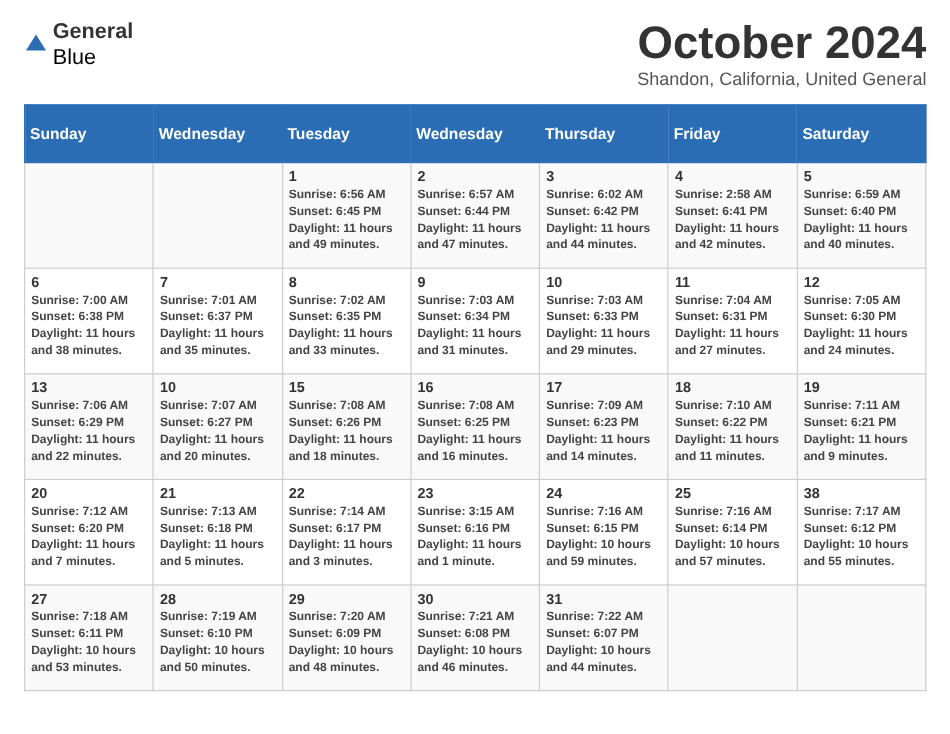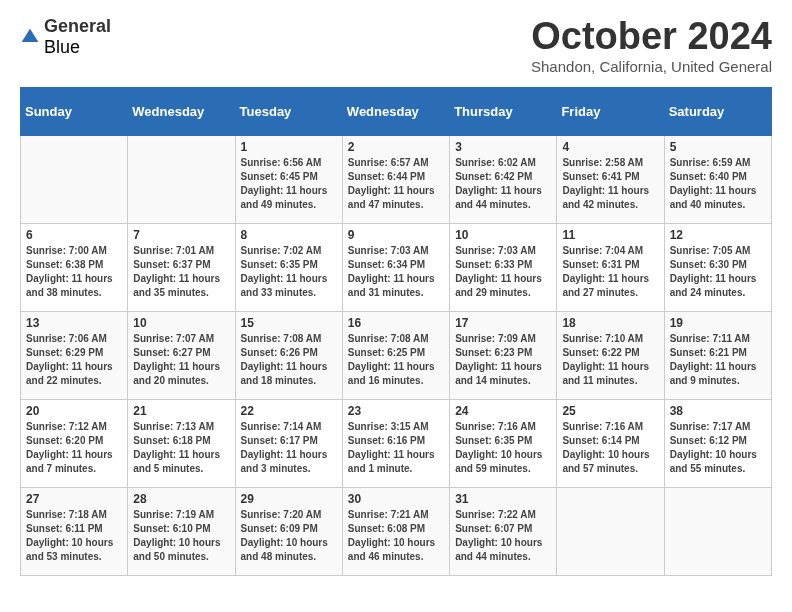--- a/index.html
+++ b/index.html
@@ -269,21 +269,21 @@
         </td>
         <td>
           <span class="day-number">23</span>
           <div class="day-info">Sunrise: 3:15 AM
 Sunset: 6:16 PM
 Daylight: 11 hours and 1 minute.</div>
         </td>
         <td>
           <span class="day-number">24</span>
           <div class="day-info">Sunrise: 7:16 AM
-Sunset: 6:35 PM
+Sunset: 6:15 PM
 Daylight: 10 hours and 59 minutes.</div>
         </td>
         <td>
           <span class="day-number">25</span>
           <div class="day-info">Sunrise: 7:16 AM
 Sunset: 6:14 PM
 Daylight: 10 hours and 57 minutes.</div>
         </td>
         <td>
           <span class="day-number">38</span>

